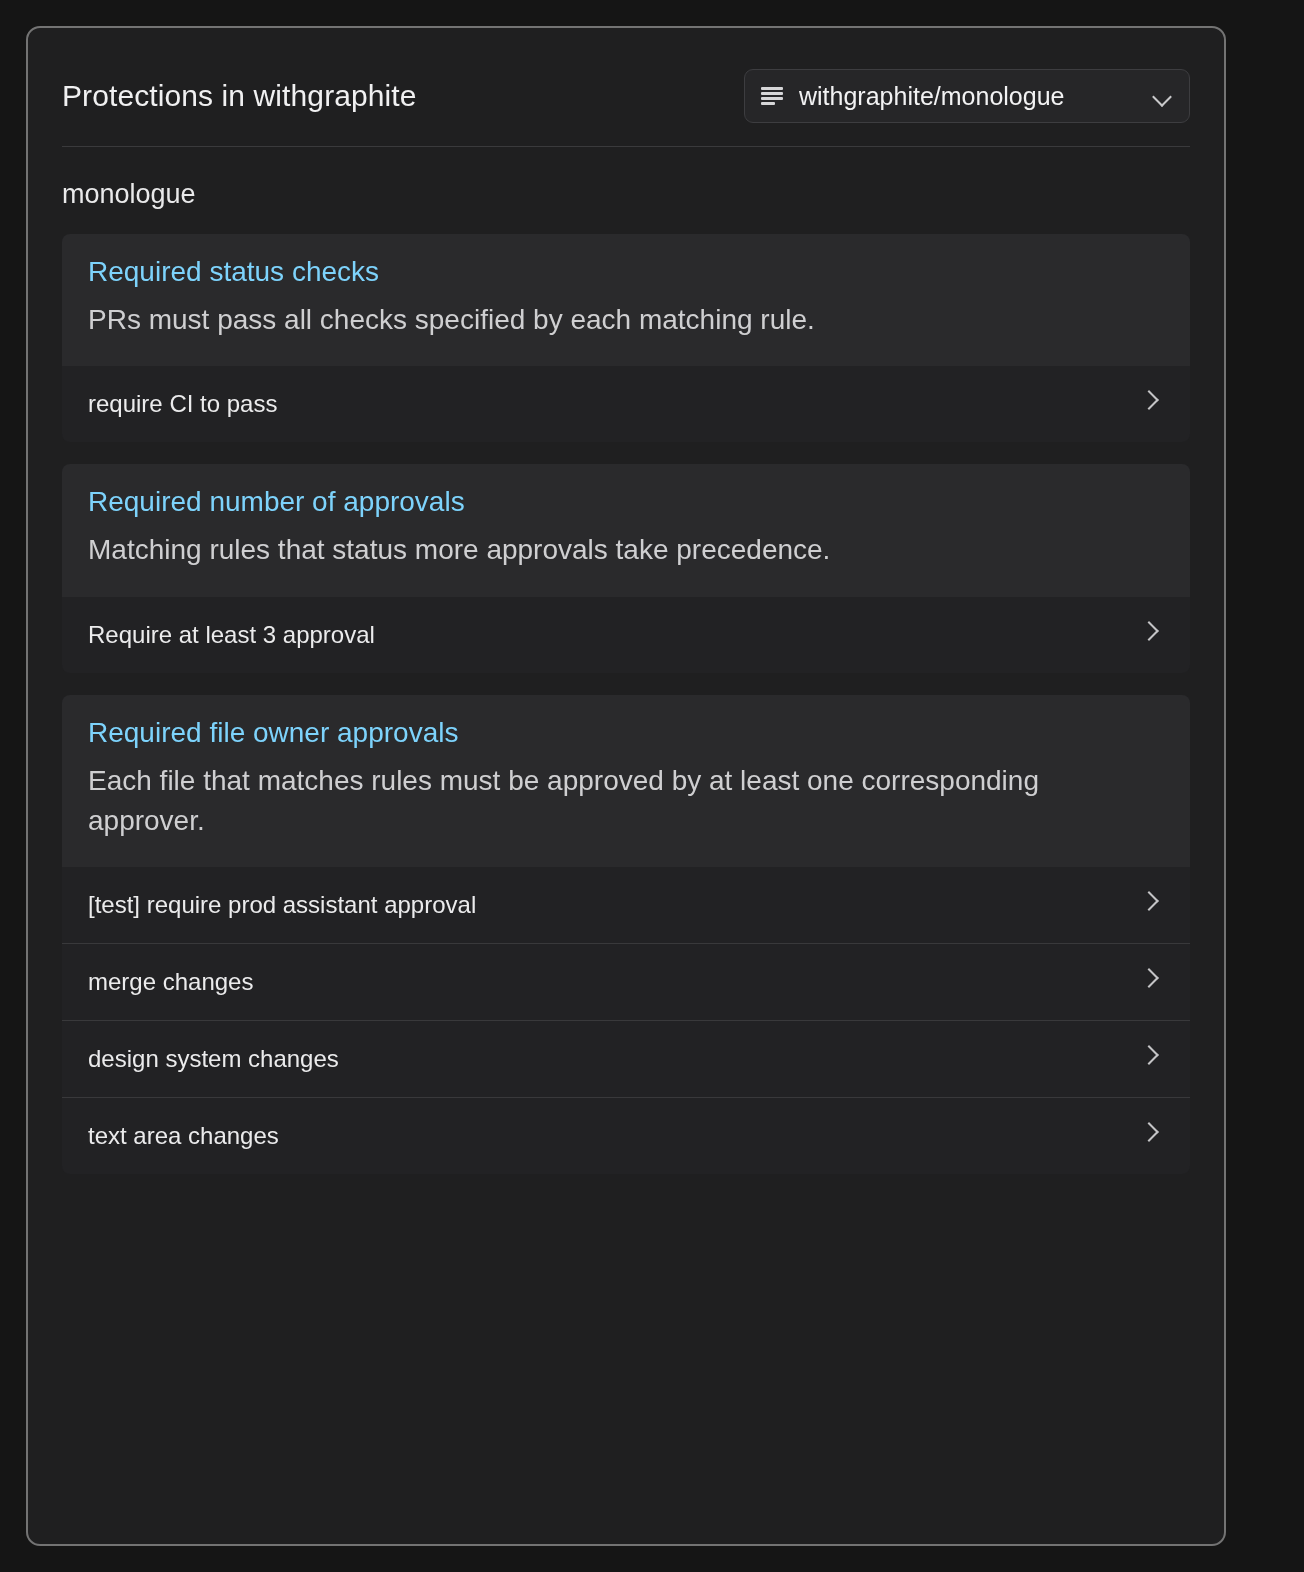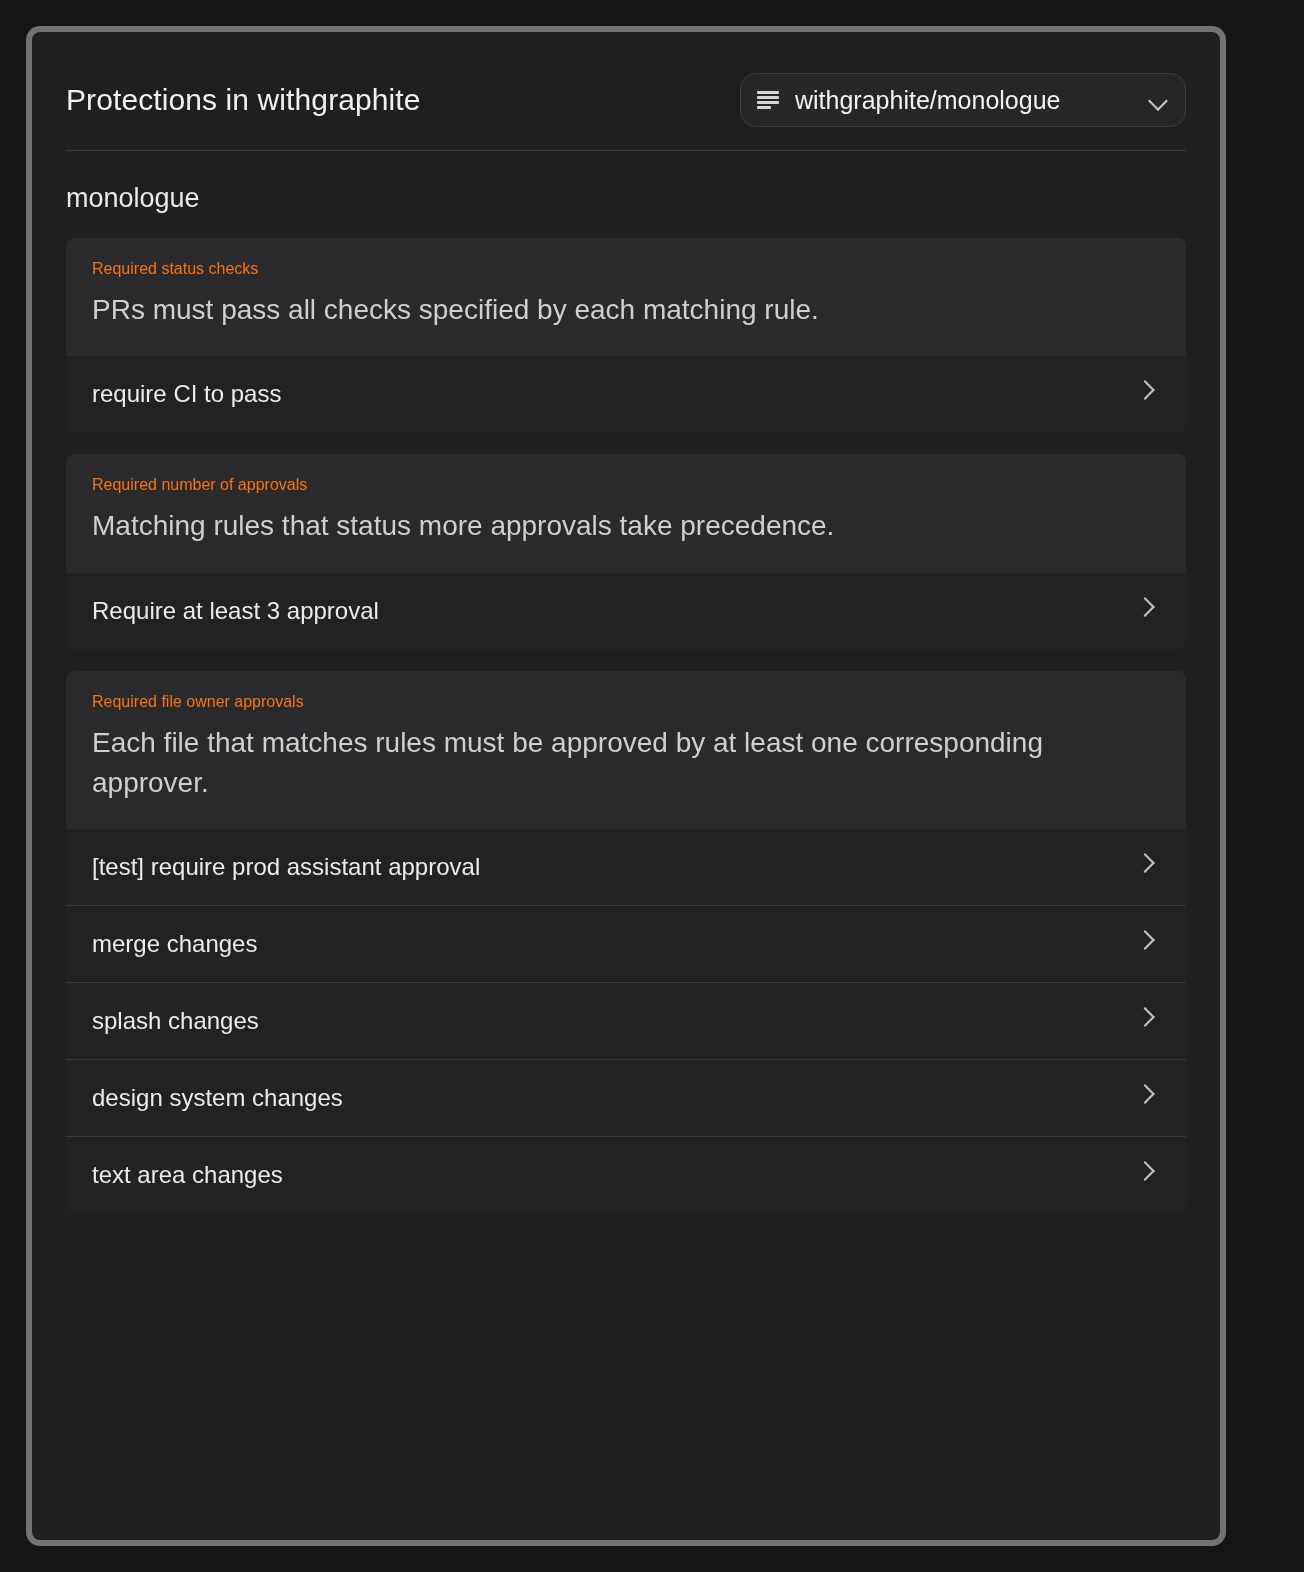--- a/index.html
+++ b/index.html
@@ -13,21 +13,21 @@
   .page {
     width: 1304px;
     height: 1572px;
     padding: 26px 26px;
     background: #151515;
   }
   .card {
     width: 1200px;
     min-height: 1520px;
     background: #1f1f20;
-    border: 6px solid #737373;
+    border: 2px solid #737373;
     border-radius: 14px;
     padding: 0 0 56px 0;
   }
   .card-header {
     display: flex;
     align-items: center;
     justify-content: space-between;
     padding: 36px 34px 0 34px;
     height: 100px;
   }
@@ -36,21 +36,21 @@
     font-size: 30px;
     font-weight: 400;
     letter-spacing: 0.1px;
   }
   .repo-select {
     display: flex;
     align-items: center;
     gap: 14px;
     background: #262628;
     border: 1px solid #3d3d40;
-    border-radius: 16px;
+    border-radius: 9px;
     padding: 11px 16px 11px 16px;
     min-width: 446px;
     height: 54px;
     cursor: pointer;
   }
   .repo-icon {
     width: 24px;
     height: 22px;
     display: flex;
     flex-direction: column;
@@ -101,22 +101,22 @@
   .group {
     margin: 0 34px 22px 34px;
     border-radius: 8px;
     overflow: hidden;
   }
   .group-head {
     background: #2a2a2c;
     padding: 22px 26px 26px 26px;
   }
   .group-title {
-    color: #f97316;
-    font-size: 16px;
+    color: #7dd3fc;
+    font-size: 28px;
     margin-bottom: 12px;
   }
   .group-desc {
     color: #cfcfd1;
     font-size: 28px;
     line-height: 1.44;
     max-width: 1010px;
   }
   .rows { background: #222224; }
   .row {
@@ -207,24 +207,20 @@
       <div class="rows">
         <div class="row">
           <span class="row-label">[test] require prod assistant approval</span>
           <span class="chev-right"></span>
         </div>
         <div class="row">
           <span class="row-label">merge changes</span>
           <span class="chev-right"></span>
         </div>
         <div class="row">
-          <span class="row-label">splash changes</span>
-          <span class="chev-right"></span>
-        </div>
-        <div class="row">
           <span class="row-label">design system changes</span>
           <span class="chev-right"></span>
         </div>
         <div class="row">
           <span class="row-label">text area changes</span>
           <span class="chev-right"></span>
         </div>
       </div>
     </div>
 

